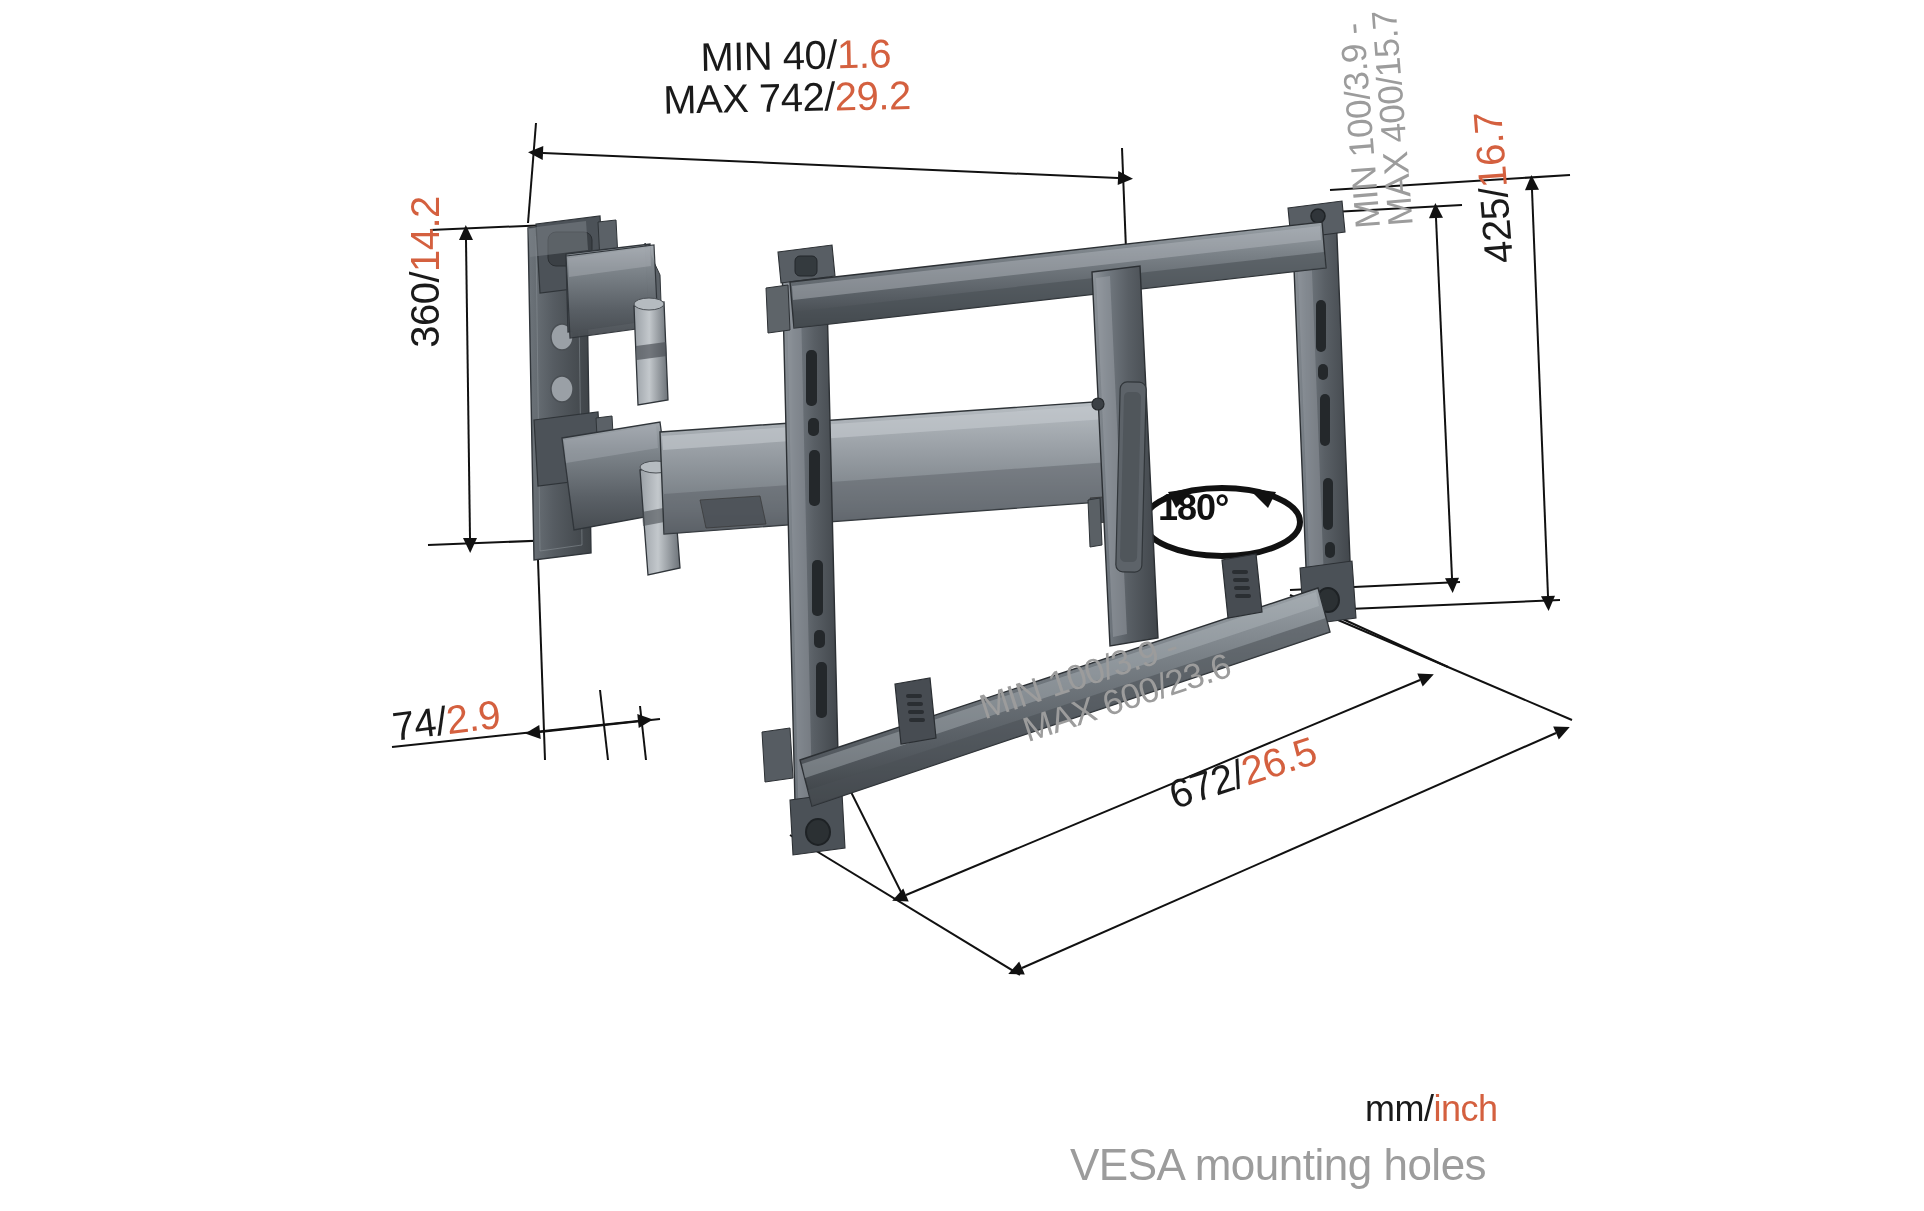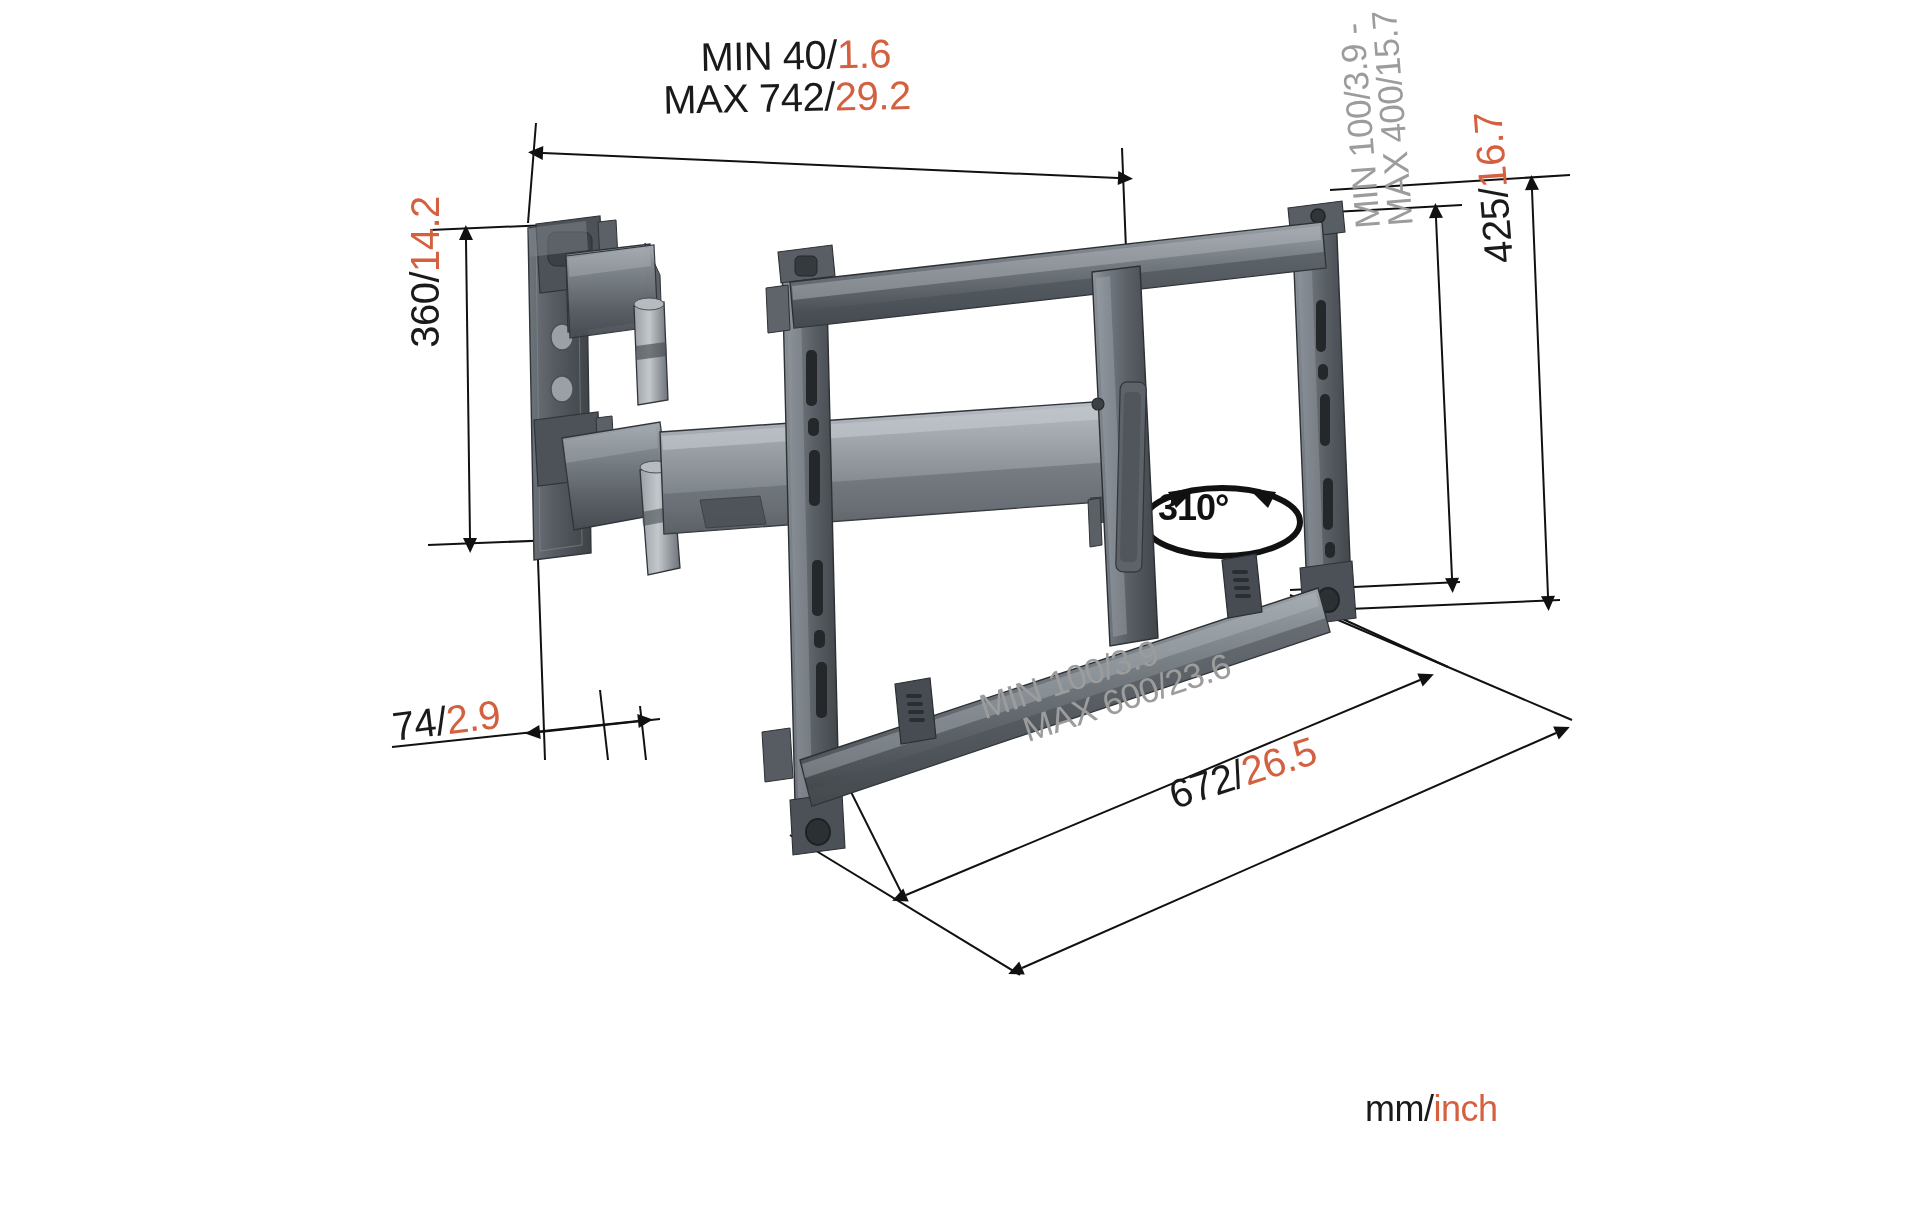--- a/index.html
+++ b/index.html
@@ -320,19 +320,20 @@
 
   <div class="dimtext t-vesa-bottom">
     <div>MIN 100/3.9 -</div>
     <div style="margin-left:34px;margin-top:-2px;">MAX 600/23.6</div>
   </div>
 
   <div class="dimtext t-672">
     <span class="mmcolor">672/</span><span class="inchcolor">26.5</span>
   </div>
 
-  <div class="dimtext t-180">310°</div>
+  <div class="dimtext t-180">180°</div>
 
   <div class="dimtext t-legend1">
     <span class="mmcolor">mm</span><span class="mmcolor">/</span><span class="inchcolor">inch</span>
   </div>
+  <div class="dimtext t-legend2">VESA mounting holes</div>
 
 </div>
 
 </body></html>

